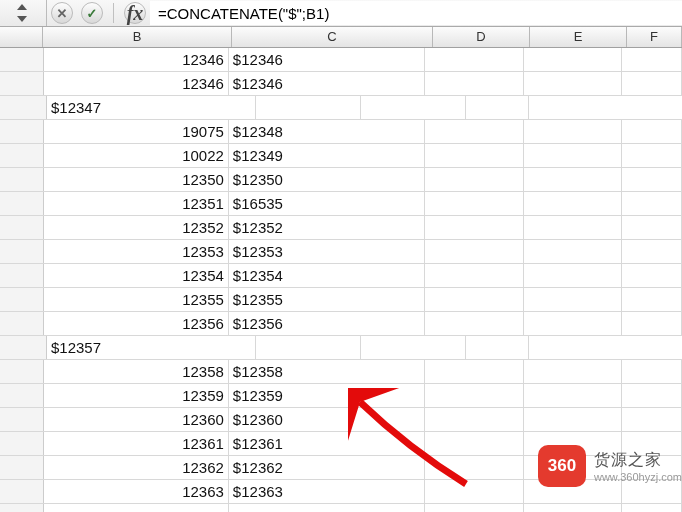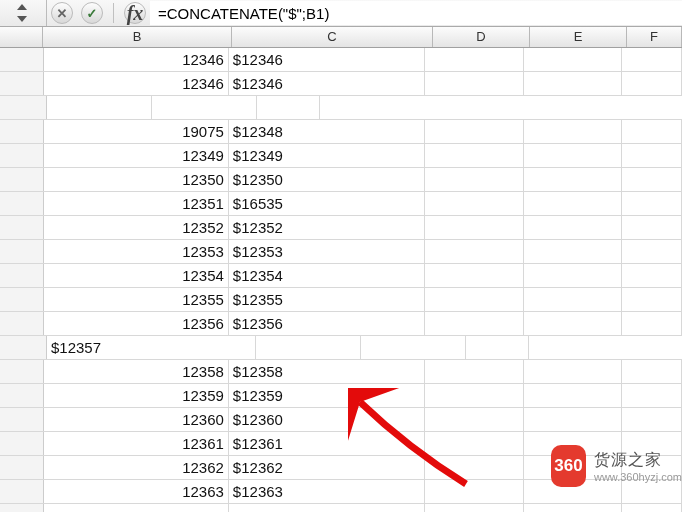--- a/index.html
+++ b/index.html
@@ -27,21 +27,21 @@
   .grid{height:466px;overflow:hidden}
   .row{display:flex;height:23px;border-bottom:1px solid #d8d8d8}
   .row .rowhdr{width:46px;border-right:1px solid #ccc;background:#f4f4f4}
   .row .cell{border-right:1px solid #d8d8d8;line-height:23px;padding:0 4px;font-size:15px;white-space:nowrap;overflow:hidden}
   .cell.colB{text-align:right}
   .cell.colC{text-align:left}
   
   .arrow{position:absolute;left:348px;top:388px;pointer-events:none}
   
   .badge{position:absolute;right:0;bottom:25px;display:flex;align-items:center}
-  .badge .sq{width:35px;height:42px;border-radius:10px;background:#e43a2e;color:#fff;font-weight:bold;font-size:17px;display:flex;align-items:center;justify-content:center;margin-right:8px}
+  .badge .sq{width:48px;height:42px;border-radius:10px;background:#e43a2e;color:#fff;font-weight:bold;font-size:17px;display:flex;align-items:center;justify-content:center;margin-right:8px}
   .badge .txt{display:flex;flex-direction:column}
   .badge .txt .big{font-size:16px;color:#555;font-weight:500;letter-spacing:1px}
   .badge .txt .small{font-size:11px;color:#999;text-align:right}
   body{position:relative}
 </style>
 </head>
 <body>
 
 <div class="fbar">
   <div class="spacer">
@@ -84,35 +84,36 @@
     <div class="row">
       <div class="rowhdr"></div>
       <div class="cell colB">12346</div>
       <div class="cell colC">$12346</div>
       <div class="cell colD"></div>
       <div class="cell colE"></div>
       <div class="cell colF"></div>
     </div>
     <div class="row">
       <div class="rowhdr"></div>
+      <div class="cell colC">$12347</div>
       <div class="cell colD"></div>
       <div class="cell colE"></div>
       <div class="cell colF"></div>
     </div>
     <div class="row">
       <div class="rowhdr"></div>
       <div class="cell colB">19075</div>
       <div class="cell colC">$12348</div>
       <div class="cell colD"></div>
       <div class="cell colE"></div>
       <div class="cell colF"></div>
     </div>
     <div class="row">
       <div class="rowhdr"></div>
-      <div class="cell colB">12349</div>
+      <div class="cell colB">10022</div>
       <div class="cell colC">$12349</div>
       <div class="cell colD"></div>
       <div class="cell colE"></div>
       <div class="cell colF"></div>
     </div>
     <div class="row">
       <div class="rowhdr"></div>
       <div class="cell colB">12350</div>
       <div class="cell colC">$12350</div>
       <div class="cell colD"></div>

